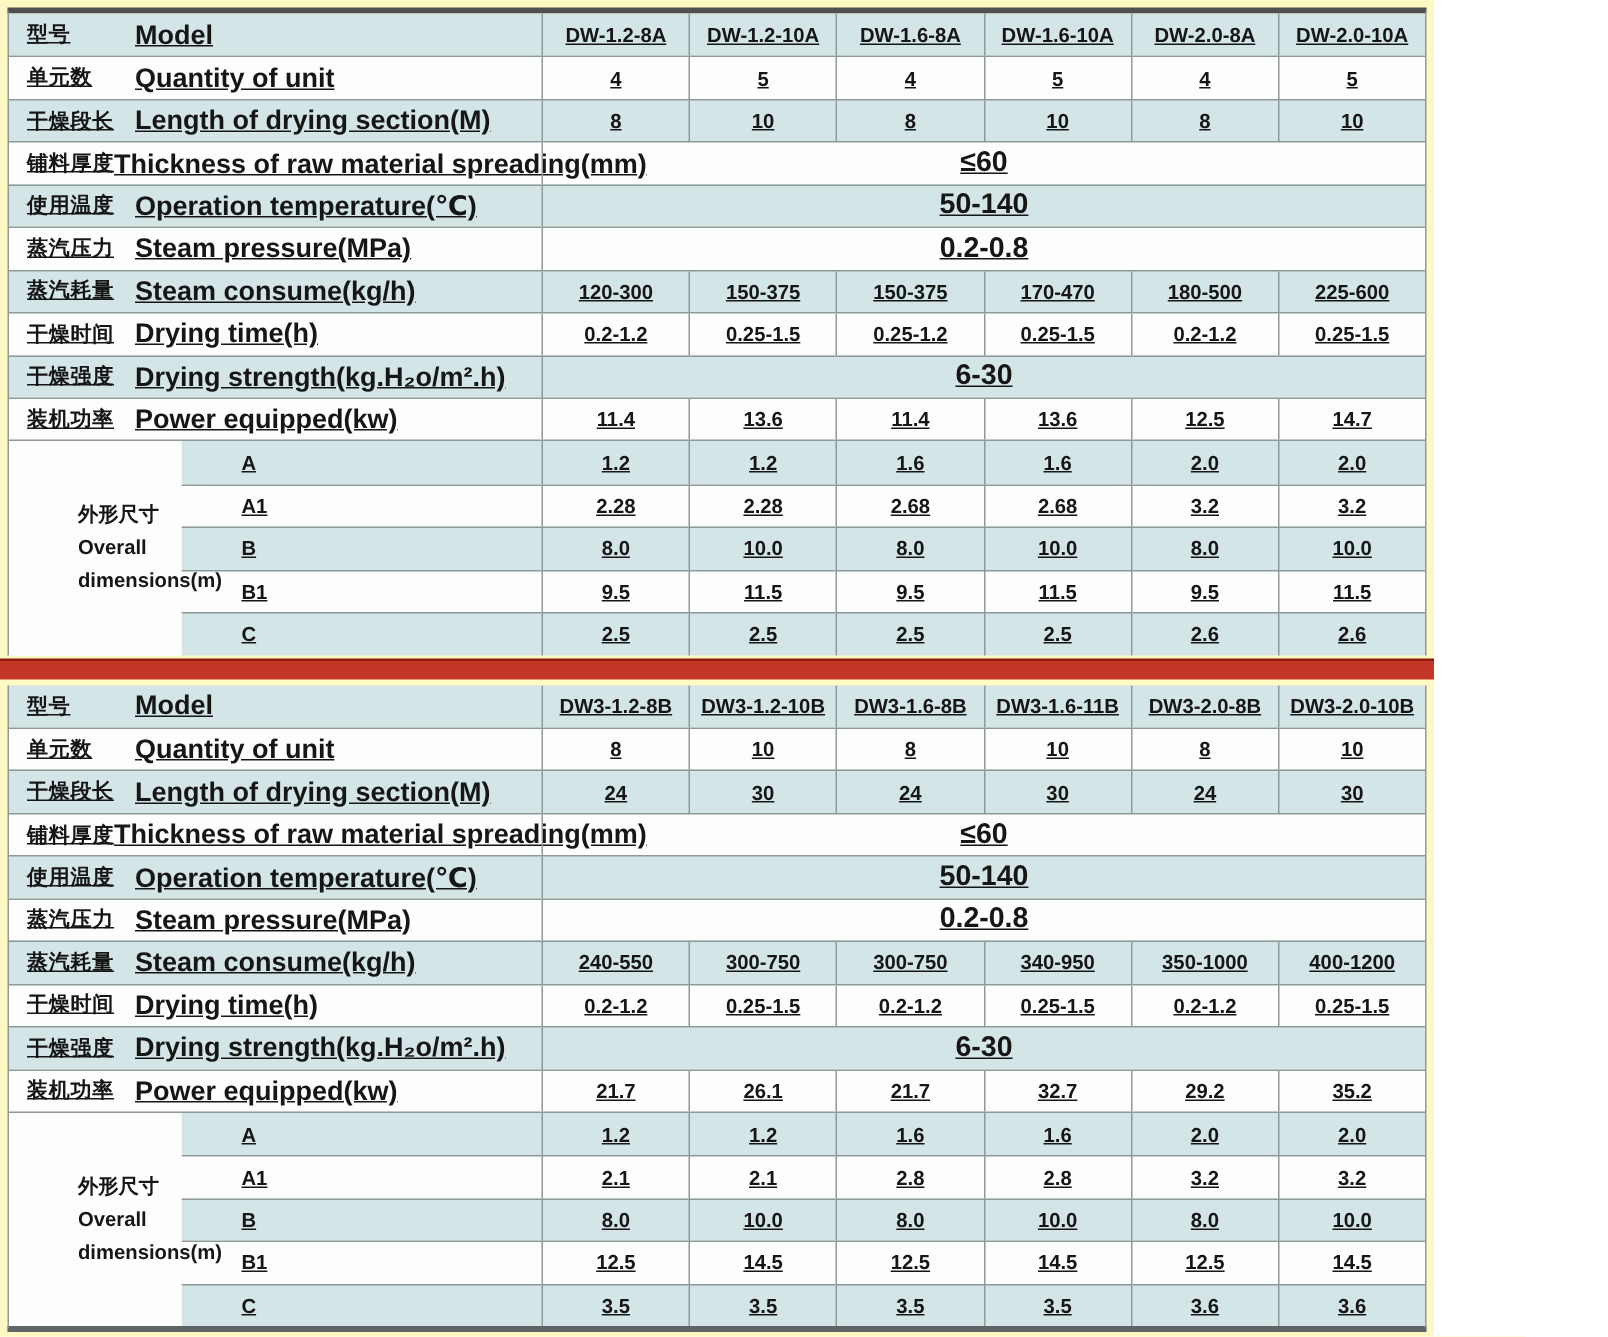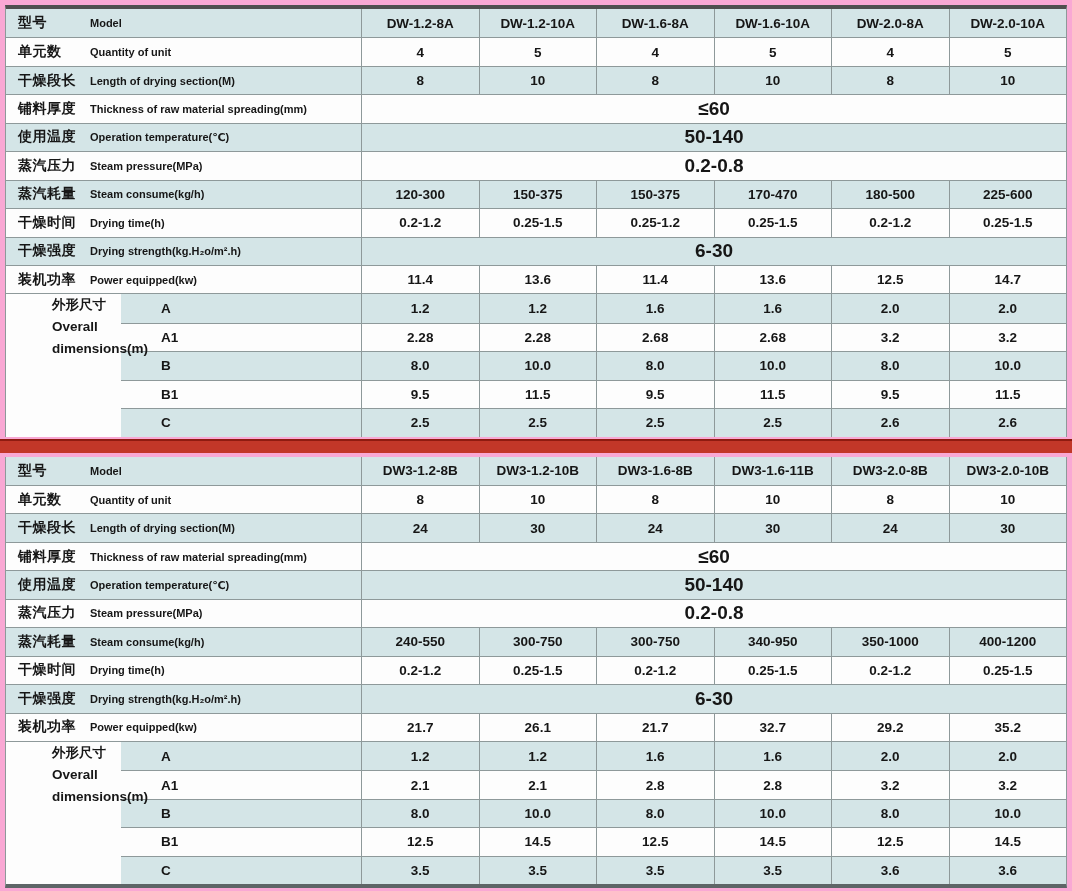--- a/index.html
+++ b/index.html
@@ -5,41 +5,41 @@
   :root{
     --tint:#d4e5e7; --plain:#fdfdfd; --grid:#8e999a;
     --heavyTop:#4f4f4f; --heavyBottom:#5e6567;
     --red:#c23728; --redDark:#8e1b10; --ink:#161616;
   }
   *{box-sizing:border-box; margin:0; padding:0;}
   body{
     width:1072px; height:891px; background:#ffffff; color:var(--ink);
     font-family:"Liberation Sans","DejaVu Sans",sans-serif; font-weight:bold;
   }
-  .sheet{position:relative; width:1072px; height:891px; overflow:hidden; background:#f9a8d4;}
+  .sheet{position:relative; width:956px; height:891px; overflow:hidden; background:#fef9c3;text-decoration:underline;}
   .tbl{margin:0 5px; border-left:1px solid var(--grid); border-right:1px solid var(--grid);}
   .tbl1{margin-top:5px; border-top:4px solid var(--heavyTop);}
   .tbl2{margin-top:4px; border-bottom:4px solid var(--heavyBottom);}
   .row{display:flex; height:28.45px; align-items:stretch;}
   .tbl > .row + .row{border-top:1px solid var(--grid);}
   .tint{background:var(--tint);}
   .plain{background:var(--plain);}
   .label{width:355px; display:flex; align-items:center; padding-left:12px;}
   .zh{width:72px; font-size:14px; letter-spacing:.5px; white-space:nowrap;}
-  .en{font-size:11px; white-space:nowrap;}
+  .en{font-size:18px; white-space:nowrap;}
   .cell{flex:1; border-left:1px solid var(--grid); display:flex; align-items:center; justify-content:center; font-size:13.5px;}
   .span-cell{flex:1; border-left:1px solid var(--grid); display:flex; align-items:center; justify-content:center; font-size:19px;}
   
   .dims{position:relative; border-top:1px solid var(--grid);}
   .dims .spacer{width:115px; background:var(--plain);}
   .dims .sublabel{width:240px; display:flex; align-items:center; padding-left:40px; font-size:13.5px;}
   .dims .row + .row .sublabel, .dims .row + .row .cell{border-top:1px solid var(--grid);text-align:right;}
   .dimlabel{
     position:absolute; left:0; top:0; bottom:0; width:115px; background:var(--plain);
-    display:flex; flex-direction:column; justify-content:flex-start; padding-left:46px; z-index:2;
+    display:flex; flex-direction:column; justify-content:center; padding-left:46px; z-index:2;
   }
   .dimlabel .line{font-size:13.5px; line-height:22px; white-space:nowrap;}
   .red-divider{margin-top:2px; height:14px;
     background:linear-gradient(to bottom, var(--redDark) 0, var(--redDark) 2px, var(--red) 2px);}
 </style>
 </head>
 <body style="color: rgb(22, 22, 22);">
 
 <div class="sheet">
   <div class="tbl tbl1">

